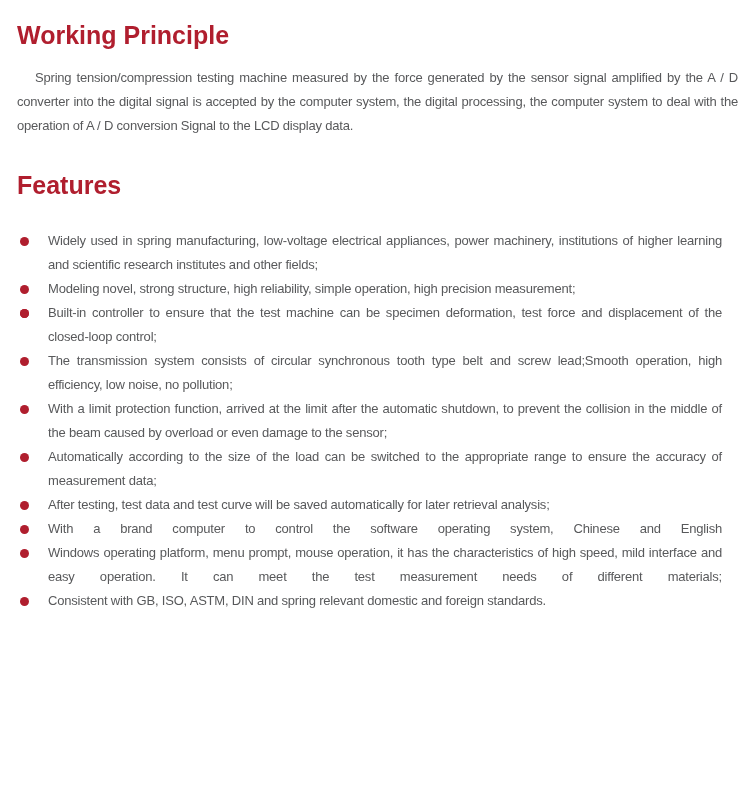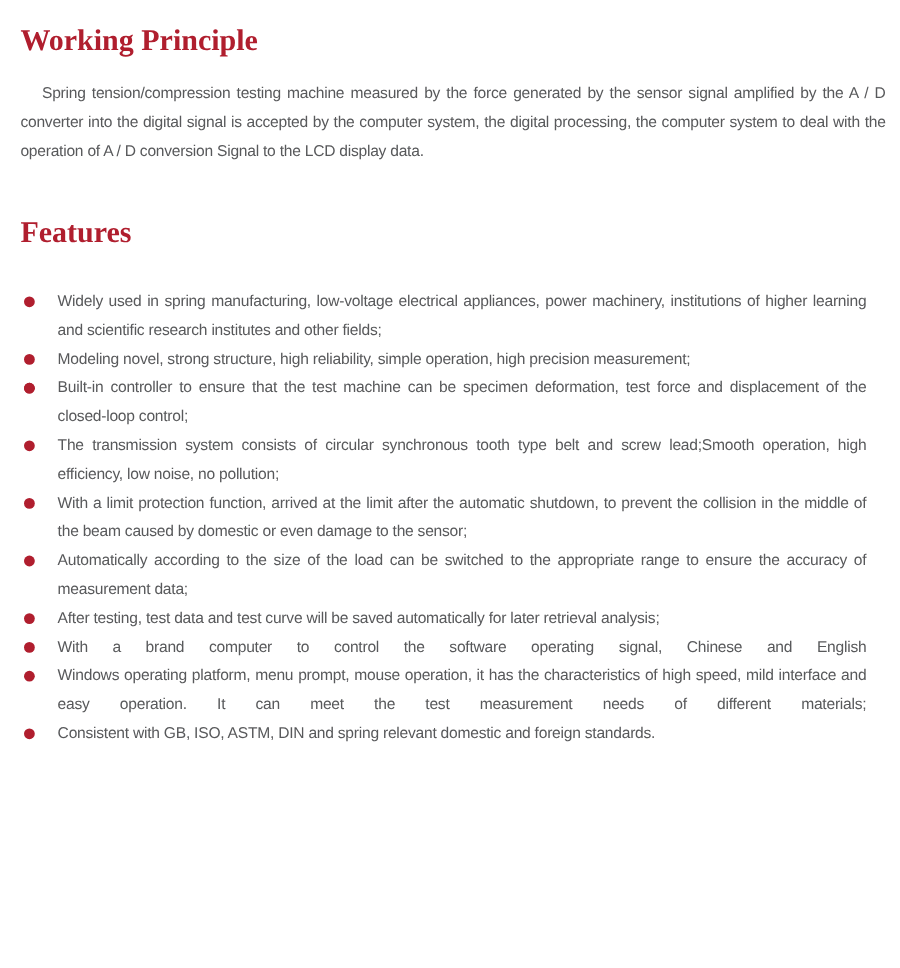--- a/index.html
+++ b/index.html
@@ -10,29 +10,29 @@
   body {
     width: 750px;
     height: 807px;
     overflow: hidden;
     font-family: "Liberation Sans", sans-serif;
   }
   .page {
     padding: 0 12px 0 17px;
   }
   h1.section-title {
-    font-family: Liberation Serif, serif;
+    font-family: Liberation Sans, sans-serif;
     font-weight: bold;
     font-size: 25px;
     line-height: 26px;
     color: #b01e2e;
     margin: 0;
   }
   #wp-title { margin-top: 22px; }
-  #ft-title { margin-top: 44px; }
+  #ft-title { margin-top: 34px; }
   .body-text {
     color: #58595b;
     font-size: 13px;
     line-height: 24px;
     letter-spacing: -0.2px;
     text-align: justify;
   }
   p.intro {
     margin: 18px 0 0 0;
     text-indent: 18px;
@@ -90,33 +90,33 @@
       <li>
         <span class="bullet"></span>
         <span class="li-text">Built-in controller to ensure that the test machine can be specimen deformation, test force and displacement of the closed-loop control;</span>
       </li>
       <li>
         <span class="bullet"></span>
         <span class="li-text">The transmission system consists of circular synchronous tooth type belt and screw lead;Smooth operation, high efficiency, low noise, no pollution;</span>
       </li>
       <li>
         <span class="bullet"></span>
-        <span class="li-text">With a limit protection function, arrived at the limit after the automatic shutdown, to prevent the collision in the middle of the beam caused by domestic or even damage to the sensor;</span>
+        <span class="li-text">With a limit protection function, arrived at the limit after the automatic shutdown, to prevent the collision in the middle of the beam caused by overload or even damage to the sensor;</span>
       </li>
       <li>
         <span class="bullet"></span>
         <span class="li-text">Automatically according to the size of the load can be switched to the appropriate range to ensure the accuracy of measurement data;</span>
       </li>
       <li>
         <span class="bullet"></span>
         <span class="li-text">After testing, test data and test curve will be saved automatically for later retrieval analysis;</span>
       </li>
       <li>
         <span class="bullet"></span>
-        <span class="li-text">With a brand computer to control the software operating signal, Chinese and English</span>
+        <span class="li-text">With a brand computer to control the software operating system, Chinese and English</span>
       </li>
       <li>
         <span class="bullet"></span>
         <span class="li-text">Windows operating platform, menu prompt, mouse operation, it has the characteristics of high speed, mild interface and easy operation. It can meet the test measurement needs of different materials;</span>
       </li>
       <li>
         <span class="bullet"></span>
         <span class="li-text">Consistent with GB, ISO, ASTM, DIN and spring relevant domestic and foreign standards.</span>
       </li>
     </ul>

